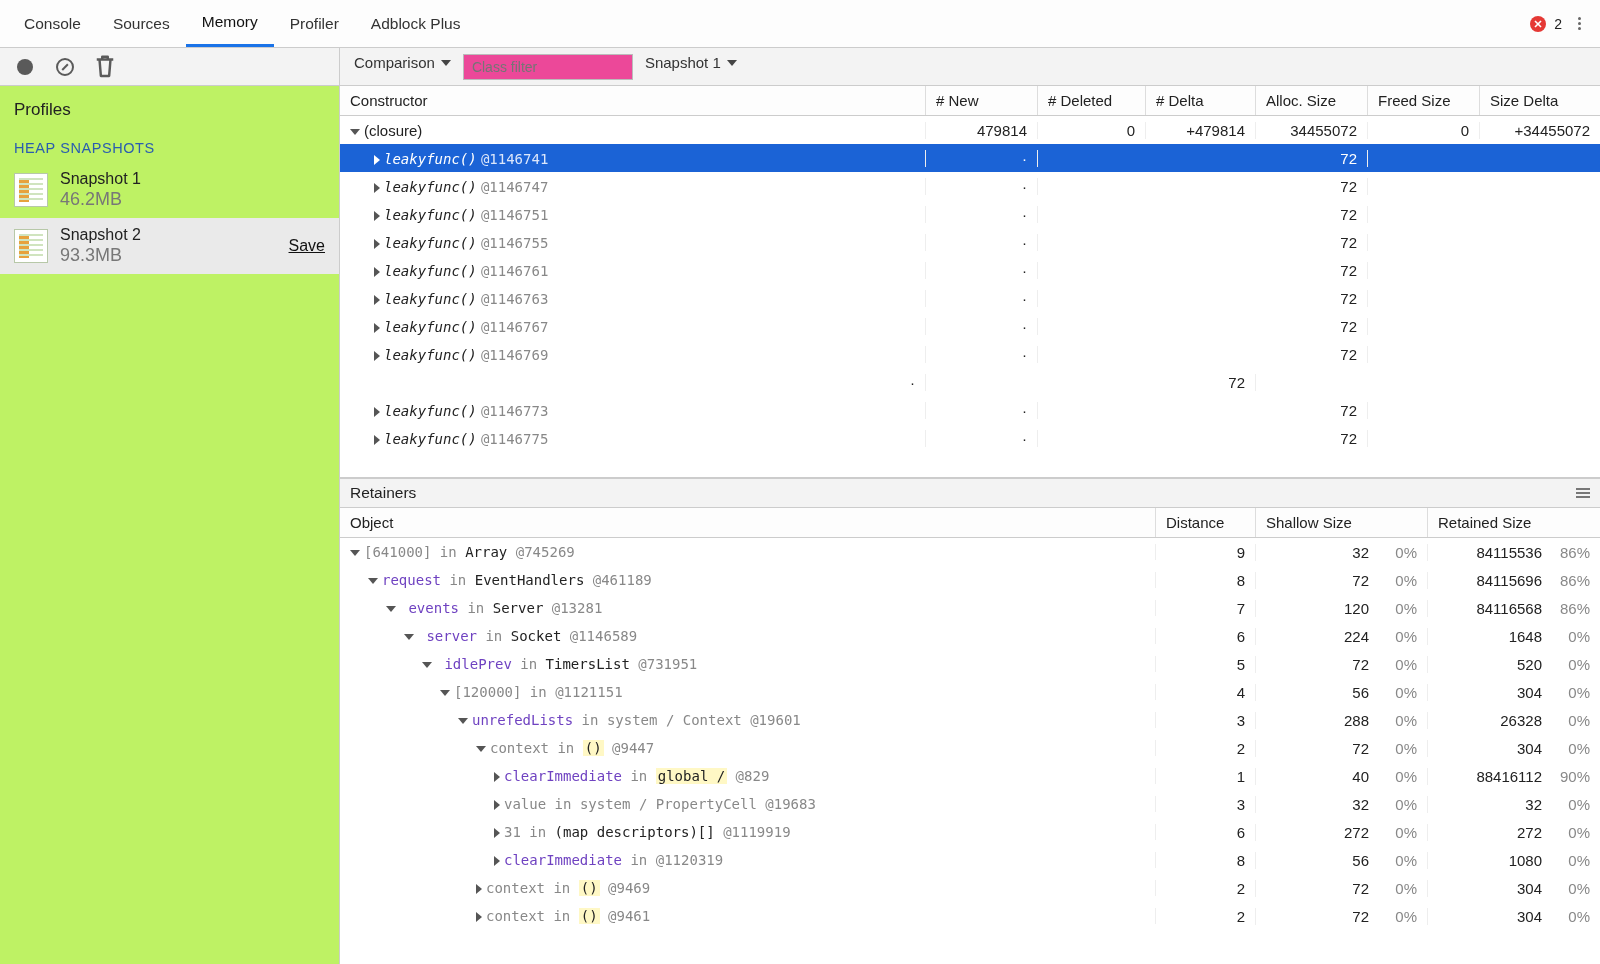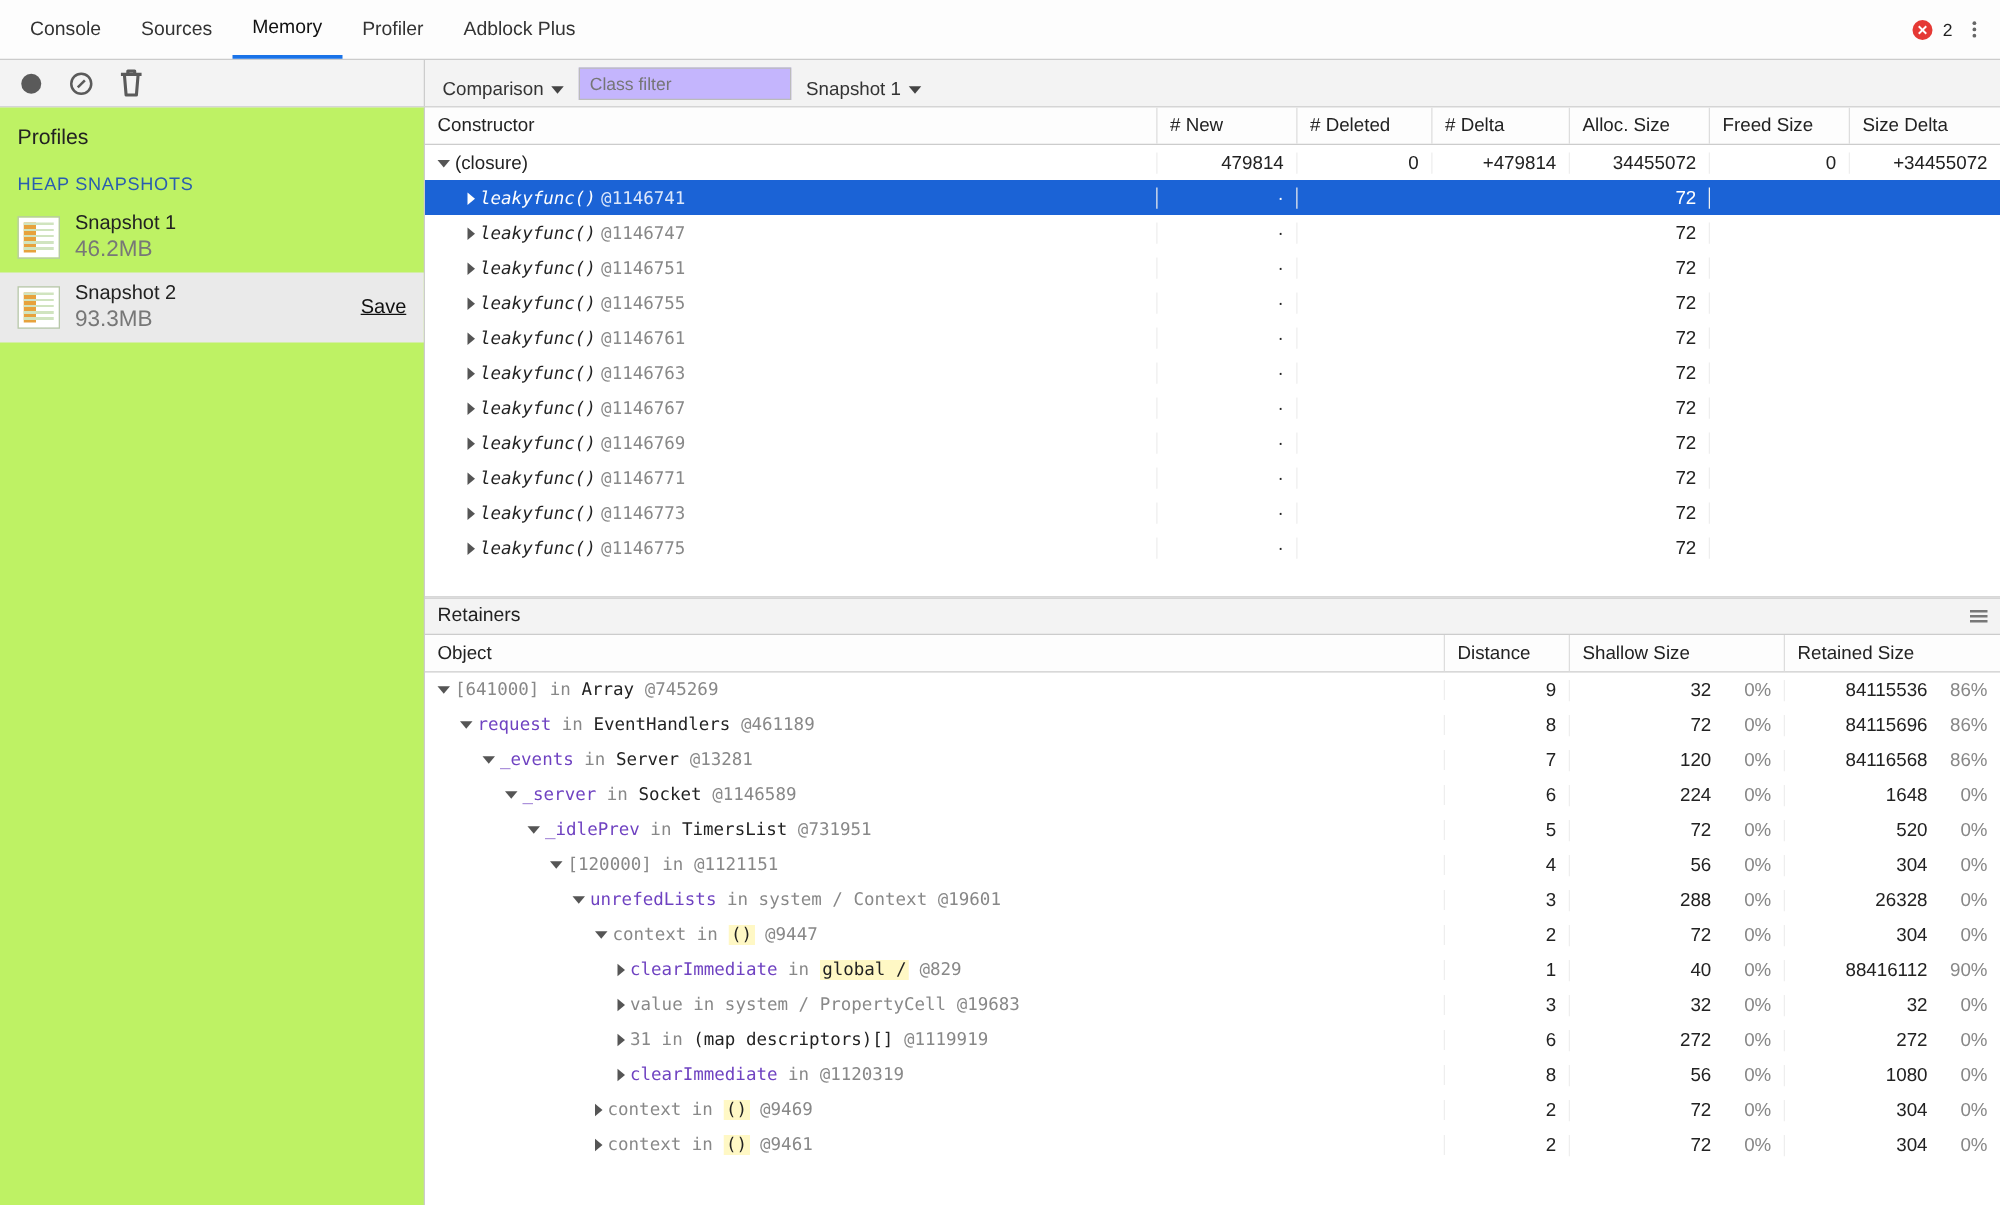--- a/index.html
+++ b/index.html
@@ -79,21 +79,21 @@
     padding-left: 14px;
     border-right: 1px solid #ccc;
     height: 100%;
   }
   .tb-icon { cursor: pointer; display:inline-flex; align-items:center; justify-content:center; width:22px; height:22px; }
   .record-icon { width:16px; height:16px; border-radius:50%; background:#5a5a5a; }
   .clear-icon { width:18px; height:18px; border:2px solid #5a5a5a; border-radius:50%; position:relative;}
   .clear-icon::after { content:""; position:absolute; left:20%; top:47%; width:60%; height:2px; background:#5a5a5a; transform:rotate(-45deg);}
   .toolbar-right {
     display: flex;
-    align-items: flex-end;
+    align-items: flex-start;
     gap: 12px;
     padding-left: 14px;
   }
   .btn-like {
     display: flex;
     align-items: center;
     gap: 6px;
     font-size: 15px;
     cursor: pointer;
     color: #333;
@@ -104,21 +104,21 @@
     border-right: 5px solid transparent;
     border-top: 6px solid #444;
     margin-top: 2px;
   }
   .class-filter {
     border: 1px solid #bbb;
     height: 26px;
     width: 170px;
     padding: 0 8px;
     font-size: 14px;
-    background:#c4b5fd;
+    background:#ec4899;
   }
   .main {
     display: flex;
     height: calc(100% - 76px);
     transform-origin: top left;
   }
   .sidebar {
     width: 340px;
     border-right: 1px solid #ccc;
     height: 100%;
@@ -417,21 +417,20 @@
             <div class="datarow childrow">
               <div class="firstcell"><span class="tree-toggle tri-right"></span><span class="mono fnname">leakyfunc()</span> <span class="mono muted">@1146769</span></div>
               <div class="numcell">·</div>
               <div class="numcell"></div>
               <div class="numcell"></div>
               <div class="numcell">72</div>
               <div class="numcell"></div>
               <div class="numcell"></div>
             </div>
             <div class="datarow childrow">
-              <div class="firstcell"><span class="tree-toggle tri-right"></span><span class="mono fnname">leakyfunc()</span> <span class="mono muted">@1146771</span></div>
               <div class="numcell">·</div>
               <div class="numcell"></div>
               <div class="numcell"></div>
               <div class="numcell">72</div>
               <div class="numcell"></div>
               <div class="numcell"></div>
             </div>
             <div class="datarow childrow">
               <div class="firstcell"><span class="tree-toggle tri-right"></span><span class="mono fnname">leakyfunc()</span> <span class="mono muted">@1146773</span></div>
               <div class="numcell">·</div>

